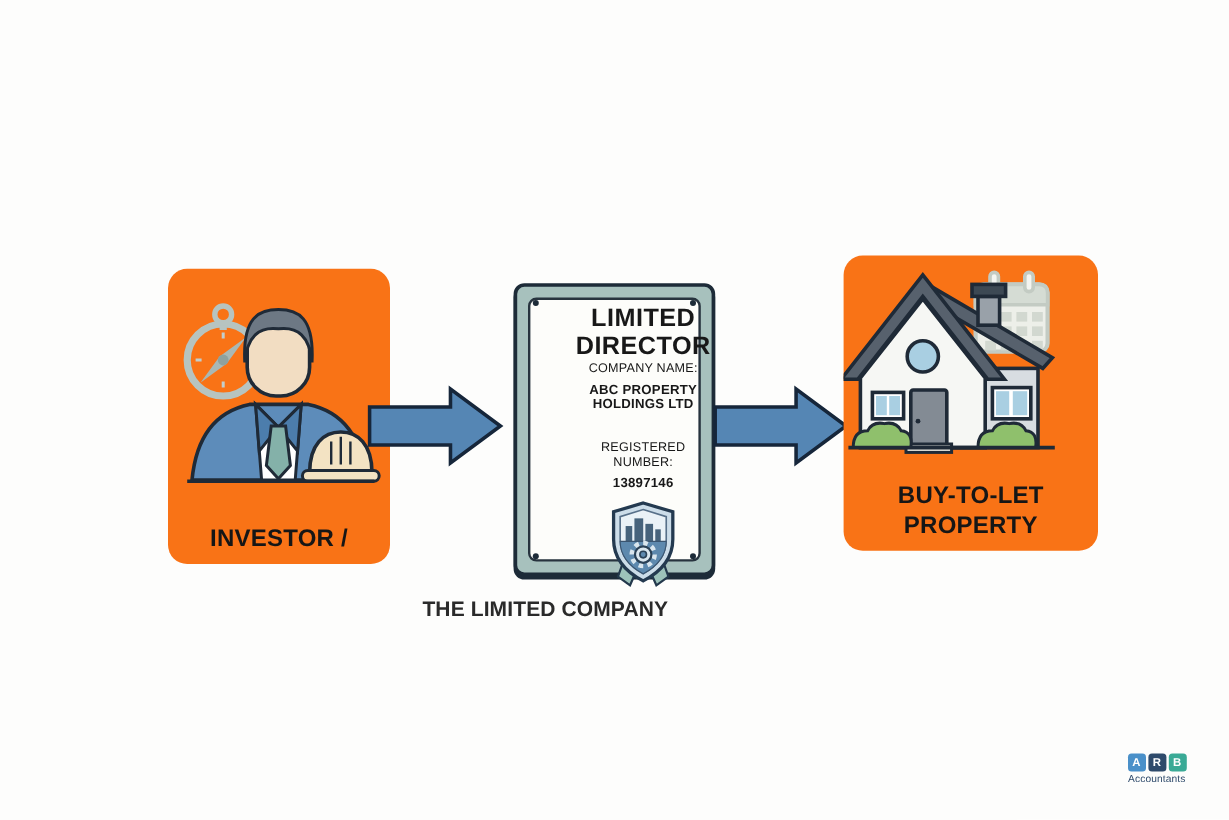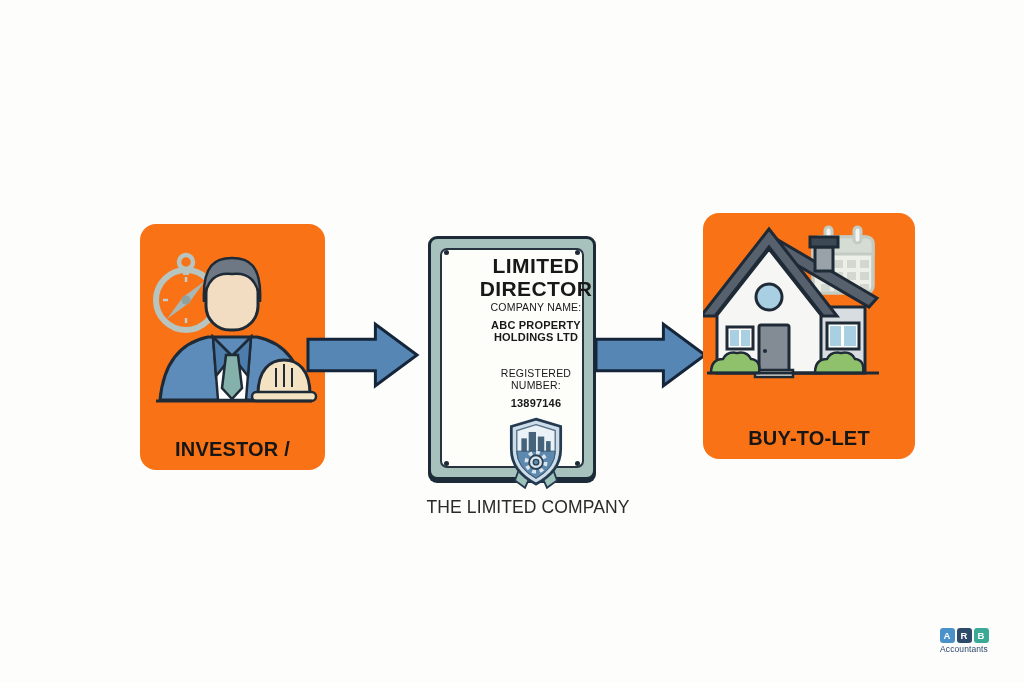--- a/index.html
+++ b/index.html
@@ -47,23 +47,23 @@
   .dot-br { right:13px; bottom:11px; }
   .cert-content { position:relative; height:100%; text-align:center; color:#181818; padding-top:15px;padding-left:48px; }
   .cert-title { font-size:21px; font-weight:bold; line-height:23px; letter-spacing:0.4px; }
   .cert-field-label { margin-top:1px; font-size:10.5px; letter-spacing:0.2px; }
   .cert-field-label + .cert-field-value { margin-top:6px; }
   .cert-field-value { font-size:11px; font-weight:bold; letter-spacing:0.2px; }
   .cert-field-label.second { margin-top:24px; }
   .cert-badge { margin-top:7px; }
   
   .caption {
-    position:absolute; left:368px; top:497px; width:320px;
-    text-align:center; font-size:17.5px; line-height:21.5px;
-    font-weight:400; color:#2a2a2a; letter-spacing:0.1px;
+    position:absolute; left:352px; top:497px; width:320px;
+    font-size:17.5px; line-height:21.5px;
+    font-weight:700; color:#2a2a2a; letter-spacing:0.1px;
   }
   
   .brand { position:absolute; left:935px; top:628px; width:58px; text-align:center; }
   .brand-squares { display:flex; gap:2px; justify-content:center; }
   .brand-square {
     width:15px; height:15px; border-radius:3px;
     color:#ffffff; font-size:9.5px; font-weight:bold;
     line-height:15px; text-align:center;
   }
   .brand-subtitle { margin-top:1px; font-size:8.5px; font-weight:normal; color:#2e4a6b; letter-spacing:0.1px; }
@@ -196,20 +196,21 @@
         <rect x="56" y="112" width="30" height="48" rx="2" fill="#838b94" stroke="#1f2a37" stroke-width="3"></rect>
         <circle cx="62" cy="138" r="2" fill="#1f2a37"></circle>
         <rect x="52" y="157" width="38" height="7" fill="#eceae2" stroke="#1f2a37" stroke-width="2.5"></rect>
         <path d="M8,160 Q8,146 20,146 Q24,138 34,140 Q44,138 48,146 Q58,147 56,160 Z" fill="#8fc06c" stroke="#1f2a37" stroke-width="2.5"></path>
         <path d="M112,160 Q112,146 124,146 Q128,138 138,140 Q148,138 152,146 Q162,147 160,160 Z" fill="#8fc06c" stroke="#1f2a37" stroke-width="2.5"></path>
         <line x1="4" y1="160" x2="176" y2="160" stroke="#1f2a37" stroke-width="3"></line>
       </g>
     </svg>
     <div class="card-label">
       <div>BUY-TO-LET</div>
+      <div>PROPERTY</div>
     </div>
   </div>
 
   <div class="caption">
     <div>THE LIMITED COMPANY</div>
   </div>
 
   <div class="brand">
     <div class="brand-squares">
       <div class="brand-square" style="background-color: rgb(74, 144, 201);">A</div>

